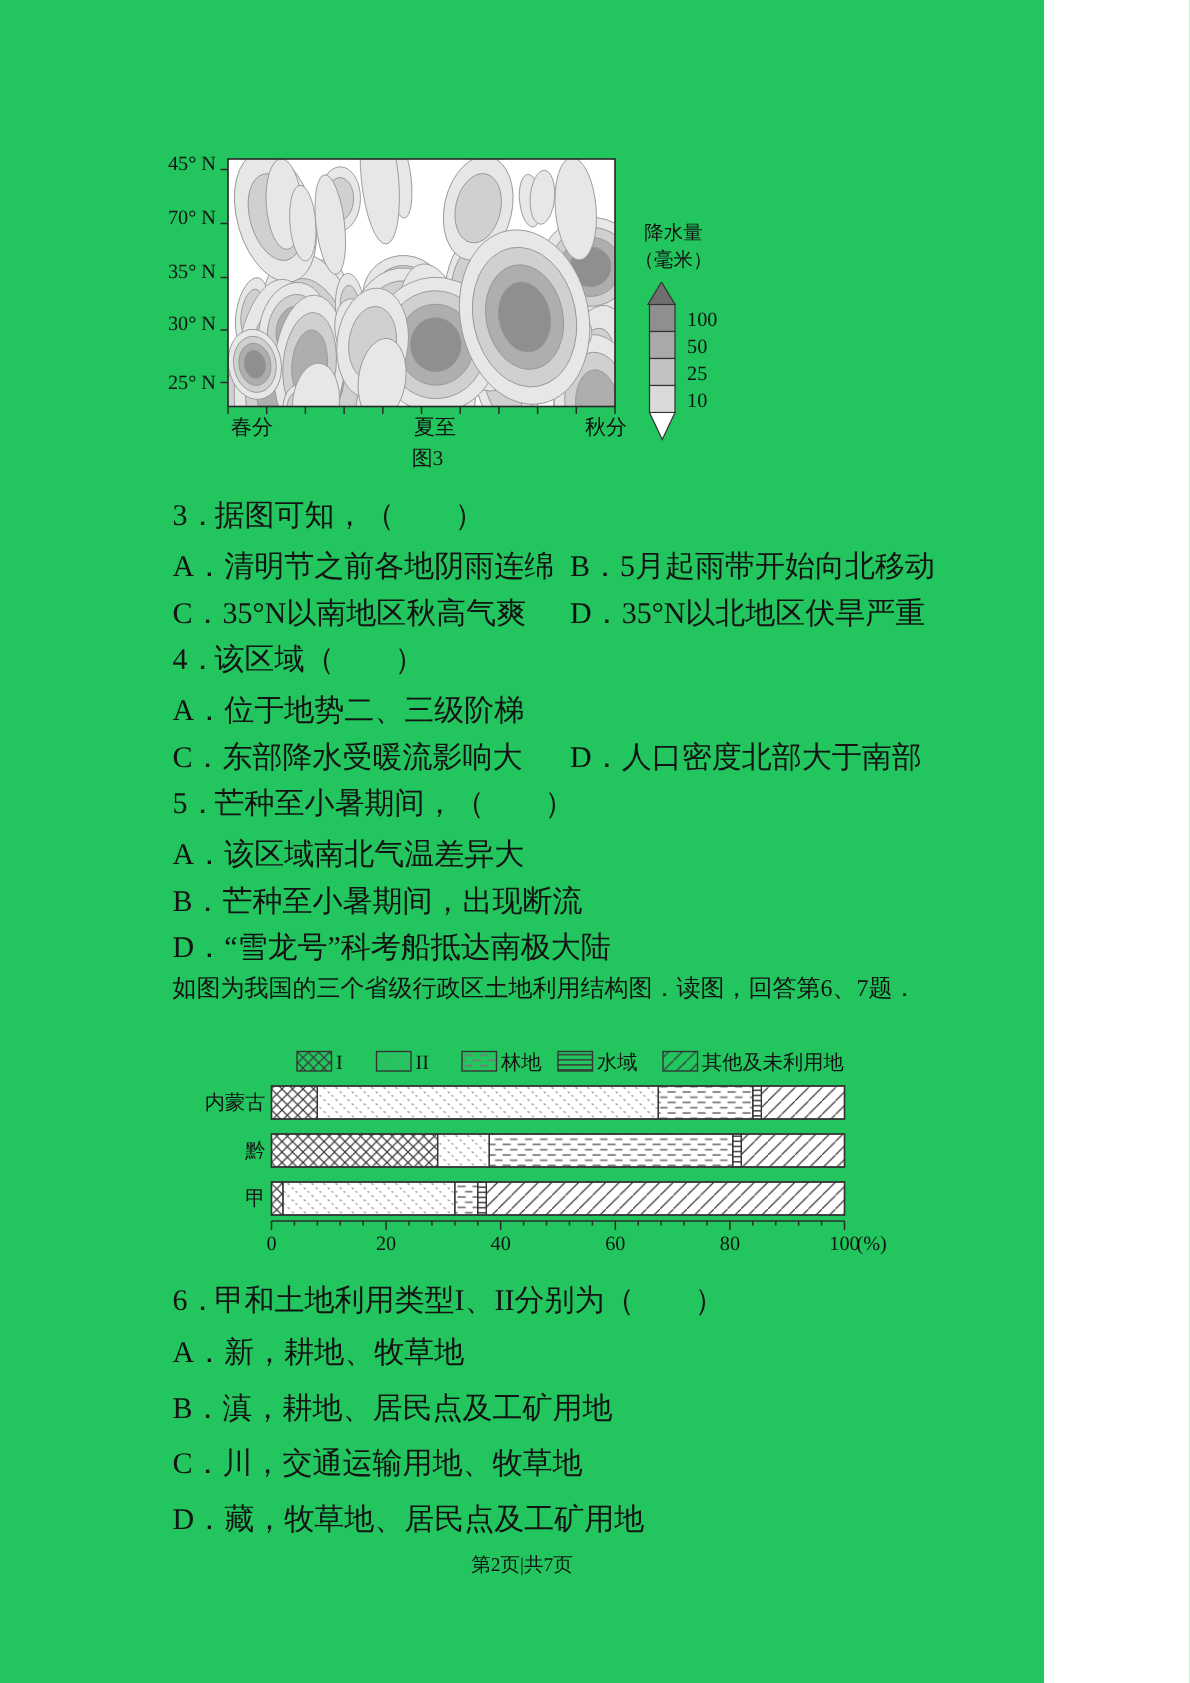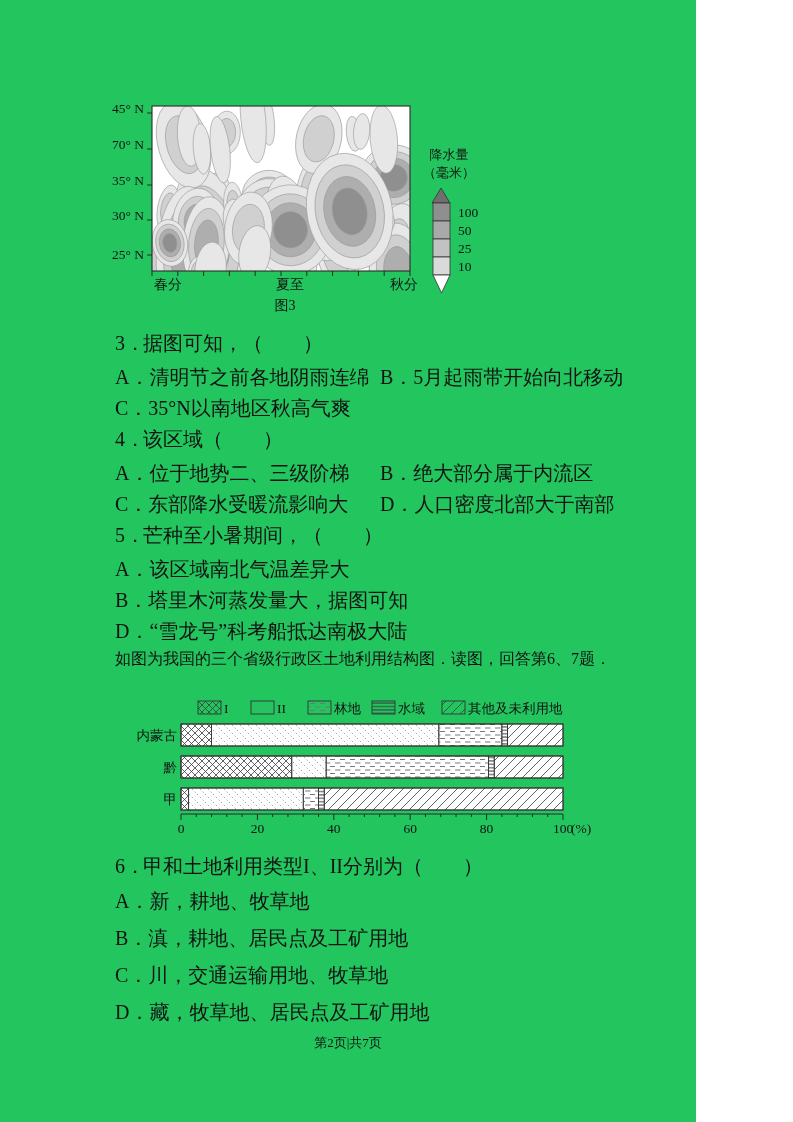--- a/index.html
+++ b/index.html
@@ -204,40 +204,40 @@
 
   <div id="questions">
       <div>
         <div class="q-stem"><span class="q-num">3．</span><span>据图可知，（　　）</span></div>
         <div class="q-row">
           <span class="opt first"><span class="opt-label">A．</span><span>清明节之前各地阴雨连绵</span></span>
           <span class="opt"><span class="opt-label">B．</span><span>5月起雨带开始向北移动</span></span>
         </div>
         <div class="q-row">
           <span class="opt first"><span class="opt-label">C．</span><span>35°N以南地区秋高气爽</span></span>
+          <span class="opt"><span class="opt-label">D．</span><span>35°N以北地区伏旱严重</span></span>
         </div>
       </div>
       <div>
         <div class="q-stem"><span class="q-num">4．</span><span>该区域（　　）</span></div>
         <div class="q-row">
           <span class="opt first"><span class="opt-label">A．</span><span>位于地势二、三级阶梯</span></span>
-          <span class="opt"><span class="opt-label">B．</span><span>绝大部分属于内流区</span></span>
         </div>
         <div class="q-row">
           <span class="opt first"><span class="opt-label">C．</span><span>东部降水受暖流影响大</span></span>
           <span class="opt"><span class="opt-label">D．</span><span>人口密度北部大于南部</span></span>
         </div>
       </div>
       <div>
         <div class="q-stem"><span class="q-num">5．</span><span>芒种至小暑期间，（　　）</span></div>
         <div class="q-row">
           <span class="opt"><span class="opt-label">A．</span><span>该区域南北气温差异大</span></span>
         </div>
         <div class="q-row">
-          <span class="opt"><span class="opt-label">B．</span><span>塔里木河蒸发量大，据图可知</span></span>
+          <span class="opt"><span class="opt-label">B．</span><span>芒种至小暑期间，出现断流</span></span>
         </div>
         <div class="q-row">
           <span class="opt"><span class="opt-label">D．</span><span>“雪龙号”科考船抵达南极大陆</span></span>
         </div>
       </div>
       <div class="intro">如图为我国的三个省级行政区土地利用结构图．读图，回答第6、7题．</div>
     </div>
 
   <svg id="barSvg" class="abs" style="left:125px;top:698px;" width="480" height="144" viewBox="0 0 480 144">
       <defs>

